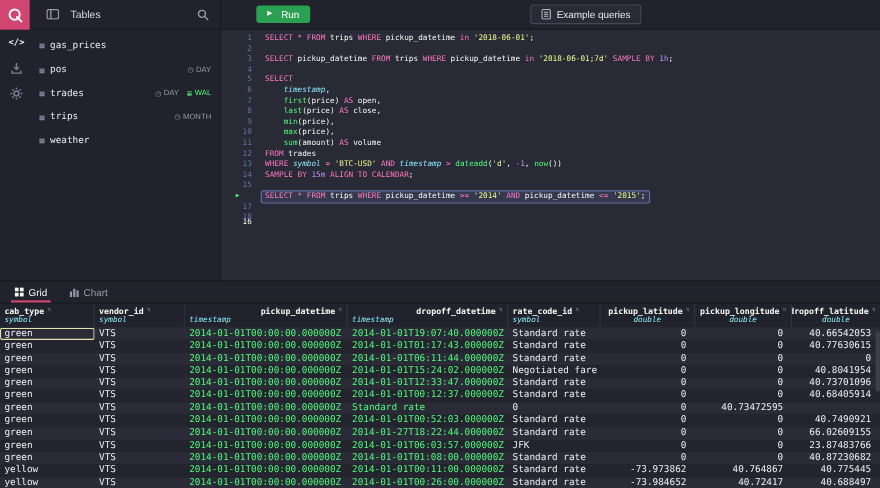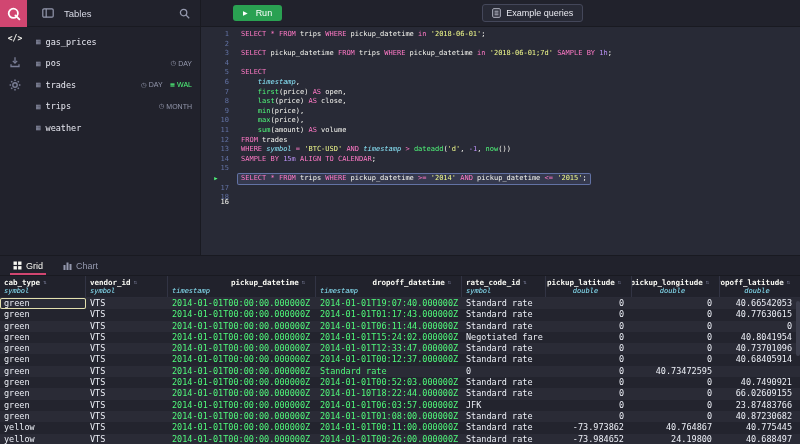--- a/index.html
+++ b/index.html
@@ -78,21 +78,21 @@
   .tab { display:flex; align-items:center; gap:4px; padding:0 9px;
          font-size:9px; color:#9498ad; position:relative; cursor:pointer; }
   .tab.active { color:#f8f8f2; }
   .tab.active::after { content:''; position:absolute; left:6px; right:6px;
                        bottom:0; height:2px; background:#d14671; }
   .tabicon { display:flex; align-items:center; }
 
   .ghead, .grow { display:grid;
     grid-template-columns:86px 82px 148px 146px 84px 86px 88px 80px; }
   .ghead { height:22px; border-bottom:1px solid #2b2c38; }
-  .hcell { padding:2px 10px 0 4px; border-right:1px solid #323444;
+  .hcell { padding:2px 4px 0 4px; border-right:1px solid #323444;
            overflow:hidden; cursor:pointer; }
   .hcell:last-child { border-right:none; }
   .hname { display:flex; align-items:center; gap:3px; font-weight:bold;
            font-size:7.5px; color:#f8f8f2; line-height:1.25;
            font-family:"DejaVu Sans Mono",monospace; white-space:nowrap; }
   .sort { font-size:5.5px; color:#6d718a; font-weight:normal; }
   .htype { font-size:7px; font-style:italic; color:#8be9fd; line-height:1.3;
            font-family:"DejaVu Sans Mono",monospace; }
   .hcell:nth-child(3) .hname, .hcell:nth-child(4) .hname,
   .hcell:nth-child(n+6) .hname { justify-content:flex-end; }
@@ -506,21 +506,21 @@
         <div class="gcell">2014-01-01T00:52:03.000000Z</div>
         <div class="gcell">Standard rate</div>
         <div class="gcell">0</div>
         <div class="gcell">0</div>
         <div class="gcell">40.7490921</div>
       </div>
       <div class="grow">
         <div class="gcell">green</div>
         <div class="gcell">VTS</div>
         <div class="gcell">2014-01-01T00:00:00.000000Z</div>
-        <div class="gcell">2014-01-10T18:22:44.000000Z</div>
+        <div class="gcell">2014-01-27T18:22:44.000000Z</div>
         <div class="gcell">Standard rate</div>
         <div class="gcell">0</div>
         <div class="gcell">0</div>
         <div class="gcell">66.02609155</div>
       </div>
       <div class="grow">
         <div class="gcell">green</div>
         <div class="gcell">VTS</div>
         <div class="gcell">2014-01-01T00:00:00.000000Z</div>
         <div class="gcell">2014-01-01T06:03:57.000000Z</div>
@@ -549,20 +549,20 @@
         <div class="gcell">40.764867</div>
         <div class="gcell">40.775445</div>
       </div>
       <div class="grow">
         <div class="gcell">yellow</div>
         <div class="gcell">VTS</div>
         <div class="gcell">2014-01-01T00:00:00.000000Z</div>
         <div class="gcell">2014-01-01T00:26:00.000000Z</div>
         <div class="gcell">Standard rate</div>
         <div class="gcell">-73.984652</div>
-        <div class="gcell">24.19800</div>
+        <div class="gcell">40.72417</div>
         <div class="gcell">40.688497</div>
       </div>
     </div>
   <div class="vscroll">
     <div class="vthumb"></div>
   </div>
 </div>
 
 </body></html>

